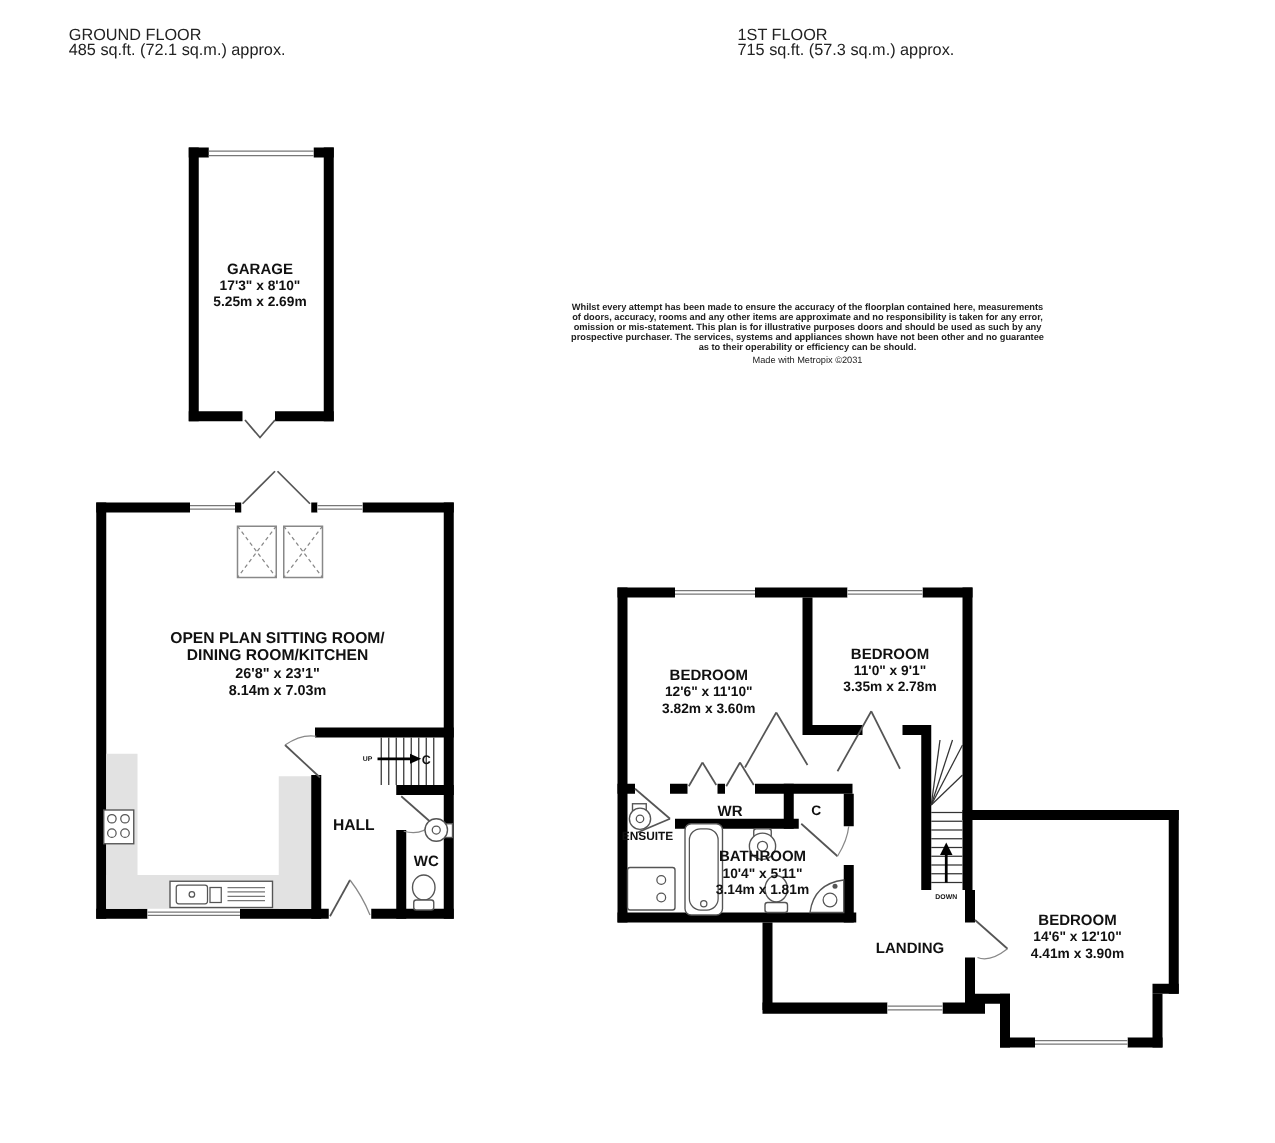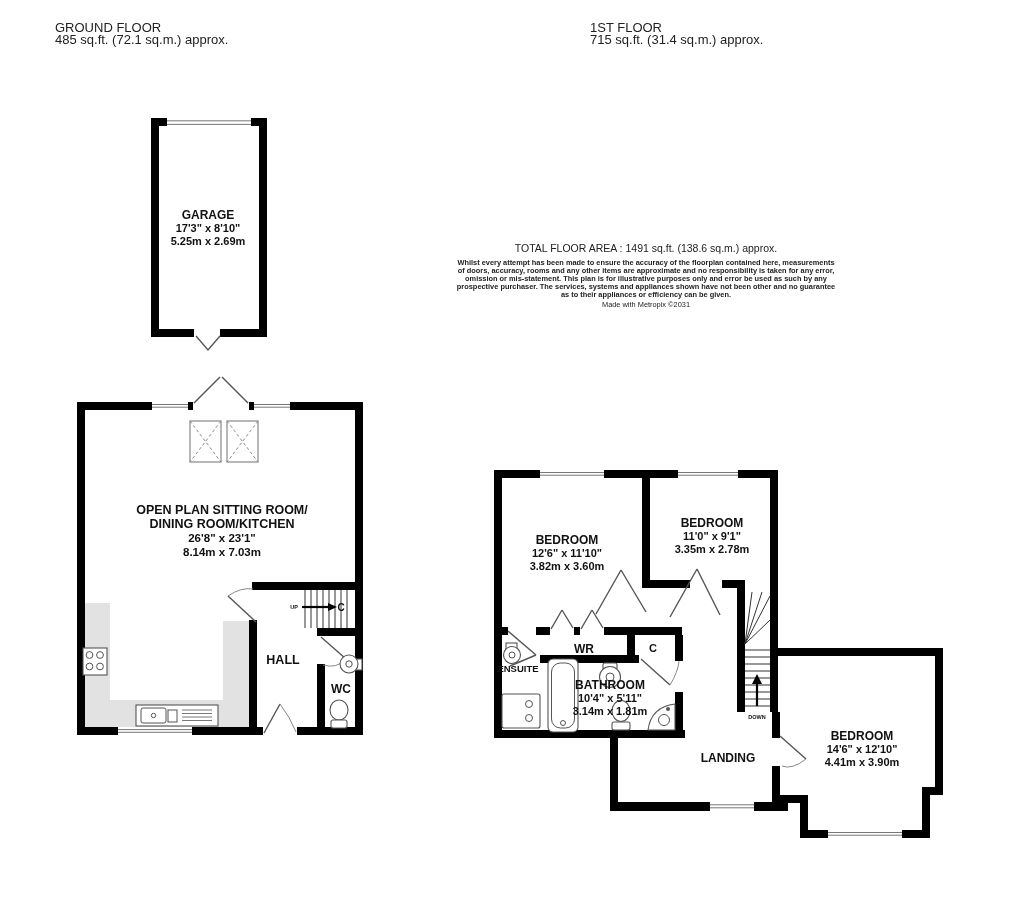--- a/index.html
+++ b/index.html
@@ -31,31 +31,30 @@
 </head>
 <body>
 
 <div class="hdr" id="hdr-ground" style="left:55px;top:22px;width:300px;">
   <div>GROUND FLOOR</div>
   <div>485 sq.ft. (72.1 sq.m.) approx.</div>
 </div>
 
 <div class="hdr" id="hdr-first" style="left:590px;top:22px;width:300px;">
   <div>1ST FLOOR</div>
-  <div>715 sq.ft. (31.4 sq.m.) approx.</div>
+  <div>715 sq.ft. (57.3 sq.m.) approx.</div>
 </div>
 
 <div id="summary">
-  <div class="total">TOTAL FLOOR AREA : 1491 sq.ft. (138.6 sq.m.) approx.</div>
   <div class="disc">
     <div>Whilst every attempt has been made to ensure the accuracy of the floorplan contained here, measurements</div>
     <div>of doors, accuracy, rooms and any other items are approximate and no responsibility is taken for any error,</div>
-    <div>omission or mis-statement. This plan is for illustrative purposes only and error be used as such by any</div>
+    <div>omission or mis-statement. This plan is for illustrative purposes doors and should be used as such by any</div>
     <div>prospective purchaser. The services, systems and appliances shown have not been other and no guarantee</div>
-    <div>as to their appliances or efficiency can be given.</div>
+    <div>as to their operability or efficiency can be should.</div>
   </div>
   <div class="credit">Made with Metropix ©2031</div>
 </div>
 
 <svg width="1020" height="914" viewBox="0 0 1020 914">
 
   <g>
     <rect class="wall" x="151" y="118" width="8" height="219"></rect>
     <rect class="wall" x="259" y="118" width="8" height="219"></rect>
     <rect class="wall" x="151" y="118" width="16" height="8"></rect>

